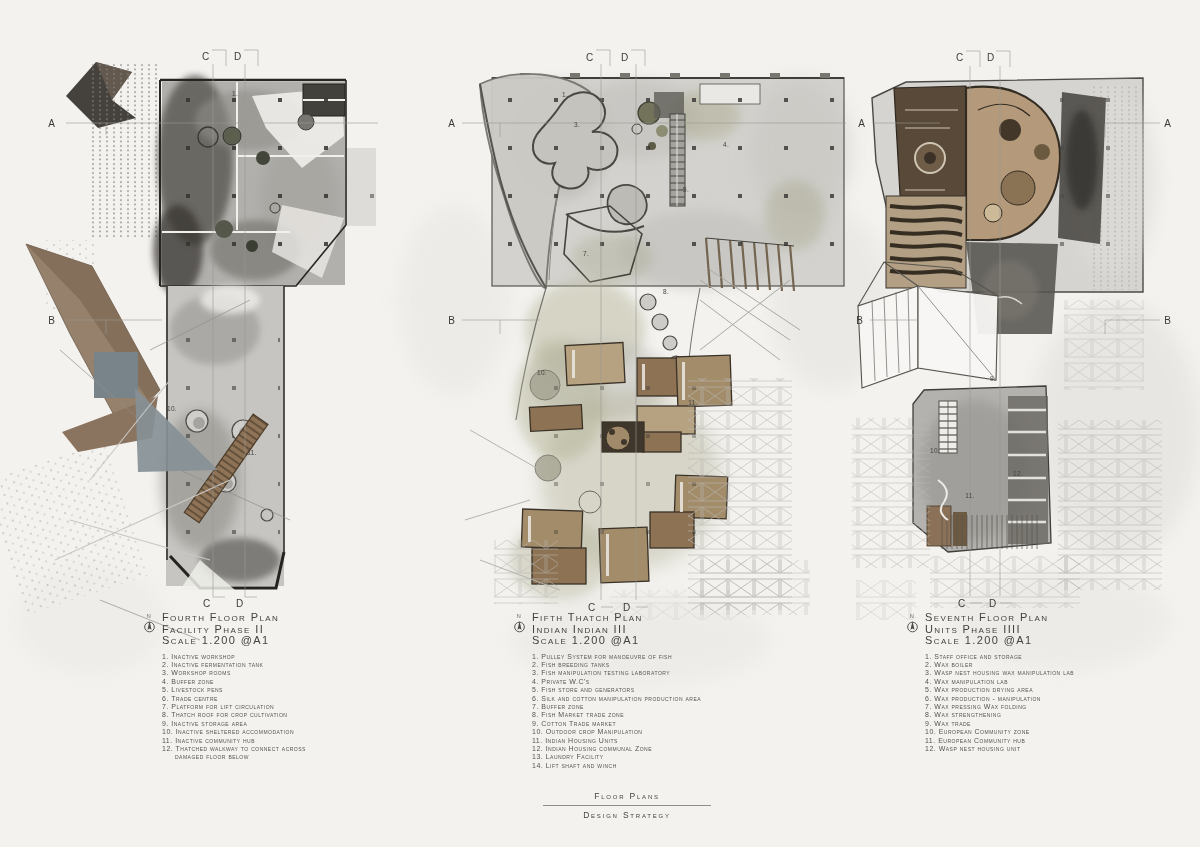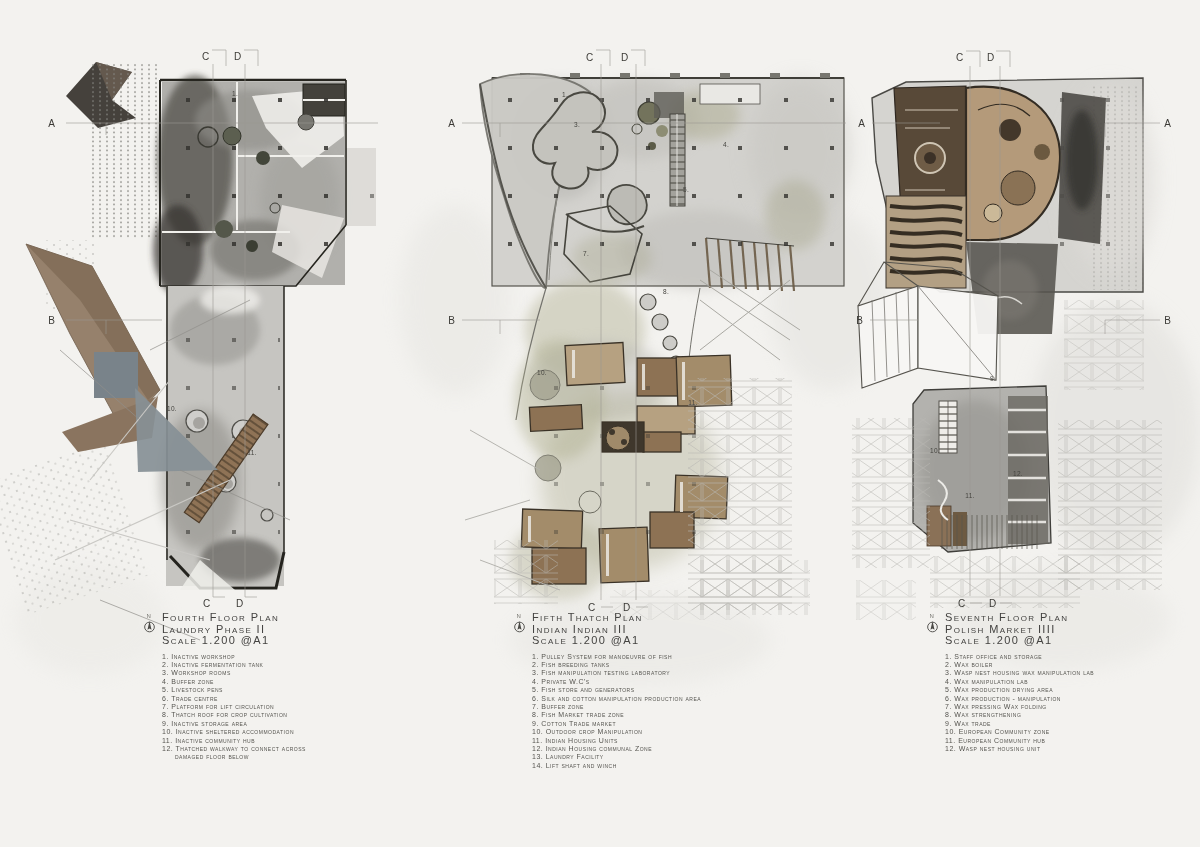--- a/index.html
+++ b/index.html
@@ -411,21 +411,21 @@
   <div class="legend-head">
     <div class="compass-col">
       <span class="north-letter">N</span>
       <svg width="13" height="14" viewBox="-7 -7 14 14">
         <circle r="5.2" fill="none" stroke="#4b4a46" stroke-width="1"></circle>
         <path d="M0,-6.5 L2.2,3 L0,1.6 L-2.2,3 Z" fill="#4b4a46"></path>
       </svg>
     </div>
     <div class="legend-titles">
       <div class="legend-title">Fourth Floor Plan</div>
-      <div class="legend-title">Laundry Phase II</div>
+      <div class="legend-title">Facility Phase II</div>
       <div class="legend-title">Scale 1.200 @A1</div>
     </div>
   </div>
   <div class="legend-items">
         <div class="legend-item">1. Inactive workshop</div>
         <div class="legend-item">2. Inactive fermentation tank</div>
         <div class="legend-item">3. Workshop rooms</div>
         <div class="legend-item">4. Buffer zone</div>
         <div class="legend-item">5. Livestock pens</div>
         <div class="legend-item">6. Trade centre</div>
@@ -465,45 +465,50 @@
         <div class="legend-item">8. Fish Market trade zone</div>
         <div class="legend-item">9. Cotton Trade market</div>
         <div class="legend-item">10. Outdoor crop Manipulation</div>
         <div class="legend-item">11. Indian Housing Units</div>
         <div class="legend-item">12. Indian Housing communal Zone</div>
         <div class="legend-item">13. Laundry Facility</div>
         <div class="legend-item">14. Lift shaft and winch</div>
       </div>
 </div>
 
-<div class="legend" style="left:925px;top:612px;width:230px;">
+<div class="legend" style="left:905px;top:612px;width:230px;">
   <div class="legend-head">
     <div class="compass-col">
       <span class="north-letter">N</span>
       <svg width="13" height="14" viewBox="-7 -7 14 14">
         <circle r="5.2" fill="none" stroke="#4b4a46" stroke-width="1"></circle>
         <path d="M0,-6.5 L2.2,3 L0,1.6 L-2.2,3 Z" fill="#4b4a46"></path>
       </svg>
     </div>
     <div class="legend-titles">
       <div class="legend-title">Seventh Floor Plan</div>
-      <div class="legend-title">Polish Market IIII</div>
+      <div class="legend-title">Units Phase IIII</div>
       <div class="legend-title">Scale 1.200 @A1</div>
     </div>
   </div>
   <div class="legend-items">
         <div class="legend-item">1. Staff office and storage</div>
         <div class="legend-item">2. Wax boiler</div>
         <div class="legend-item">3. Wasp nest housing wax manipulation lab</div>
         <div class="legend-item">4. Wax manipulation lab</div>
         <div class="legend-item">5. Wax production drying area</div>
         <div class="legend-item">6. Wax production - manipulation</div>
         <div class="legend-item">7. Wax pressing Wax folding</div>
         <div class="legend-item">8. Wax strengthening</div>
         <div class="legend-item">9. Wax trade</div>
         <div class="legend-item">10. European Community zone</div>
         <div class="legend-item">11. European Community hub</div>
         <div class="legend-item">12. Wasp nest housing unit</div>
       </div>
 </div>
 
-
+<div class="footer">
+  <div class="footer-title">Floor Plans</div>
+  <hr class="footer-rule">
+  <div class="footer-subtitle">Design Strategy</div>
 </div>
 
+</div>
+
 </body></html>

